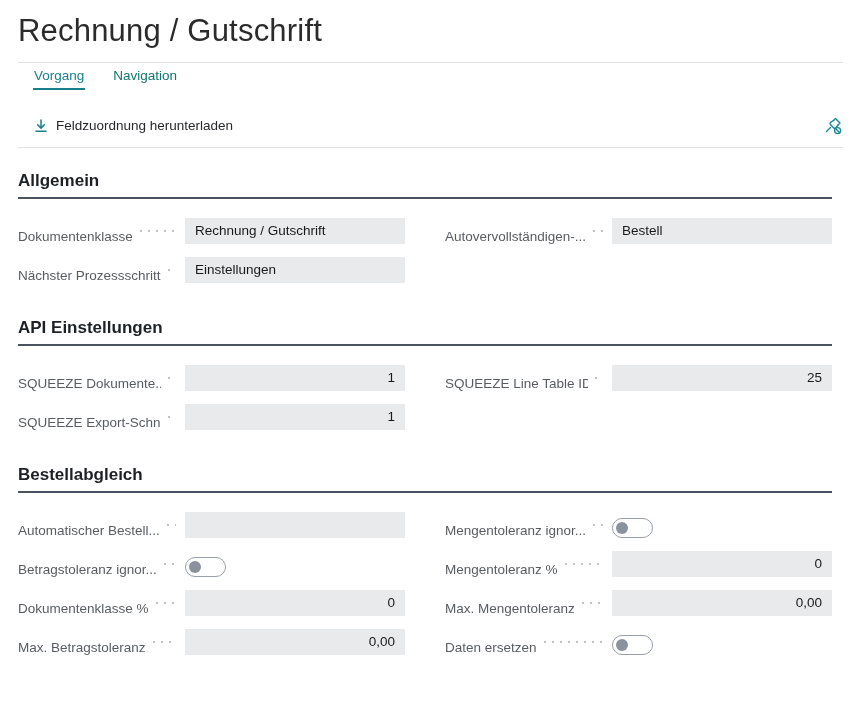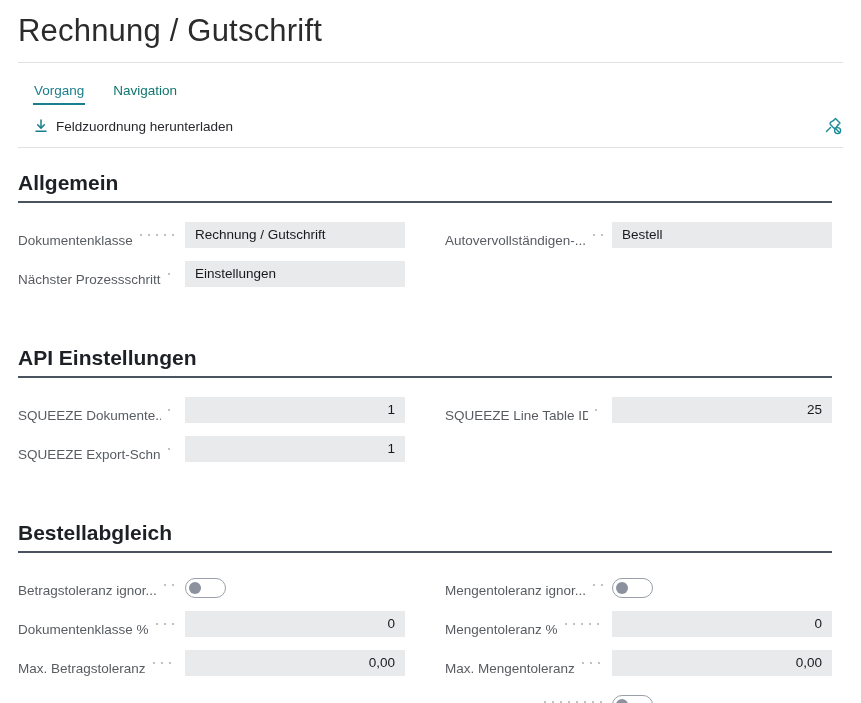--- a/index.html
+++ b/index.html
@@ -26,21 +26,21 @@
     border-top: 1px solid #e3e1df;
     height: 0;
     margin: 0;
   }
   .divider.top { margin-top: 9px; }
 
   
   .tabbar {
     height: 42px;
     display: flex;
-    align-items: flex-end;
+    align-items: flex-start;
     gap: 27px;
     padding-left: 15px;
   }
   .tab {
     font-size: 13.5px;
     color: #0f766e;
     padding: 5px 1px 5px;
     border-bottom: 2px solid transparent;
     cursor: pointer;
     background: none; border-top: none; border-left: none; border-right: none;
@@ -53,39 +53,38 @@
   
   .actionbar {
     height: 42px;
     display: flex;
     align-items: center;
     justify-content: space-between;
     padding-left: 15px;
   }
   .action-btn {
     display: flex;
-    align-items: center;
     gap: 7px;
     background: none;
     border: none;
     font-family: inherit;
     font-size: 13.5px;
     color: #26282c;
     cursor: pointer;
   }
   .icon-btn {
     background: none; border: none; cursor: pointer;
     display: flex; align-items: center; padding: 0;
   }
 
   
   .section { margin-top: 23px; }
-  .section + .section { margin-top: 46px; }
+  .section + .section { margin-top: 22px; }
   .section-title {
-    font-size: 21px;
+    font-size: 17px;
     font-weight: 700;
     color: #1d2025;
     padding-bottom: 6px;
     border-bottom: 2px solid #4a5460;
     margin-right: 11px;
   }
   .fields {
     display: flex;
     gap: 40px;
     margin-top: 19px;
@@ -234,20 +233,25 @@
         </div>
       </div>
     </div>
   </div>
 
   <div class="section">
     <h2 class="section-title">Bestellabgleich</h2>
     <div class="fields">
       <div class="col">
         <div class="row">
+          <span class="flabel">Automatischer Bestell...</span>
+          <span class="leader"></span>
+          <span class="vbox"></span>
+        </div>
+        <div class="row">
           <span class="flabel">Betragstoleranz ignor...</span>
           <span class="leader"></span>
           <span class="varea">
             <span class="toggle">
                 <span class="knob"></span>
               </span>
           </span>
         </div>
         <div class="row">
           <span class="flabel">Dokumentenklasse %</span>

